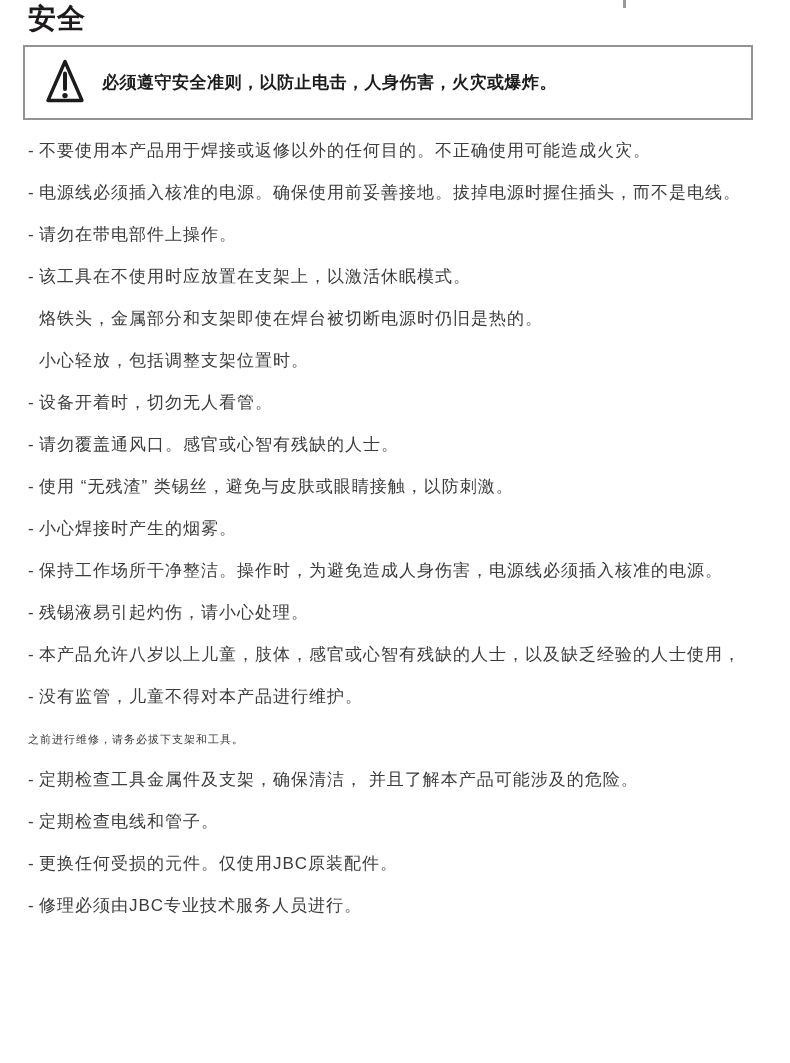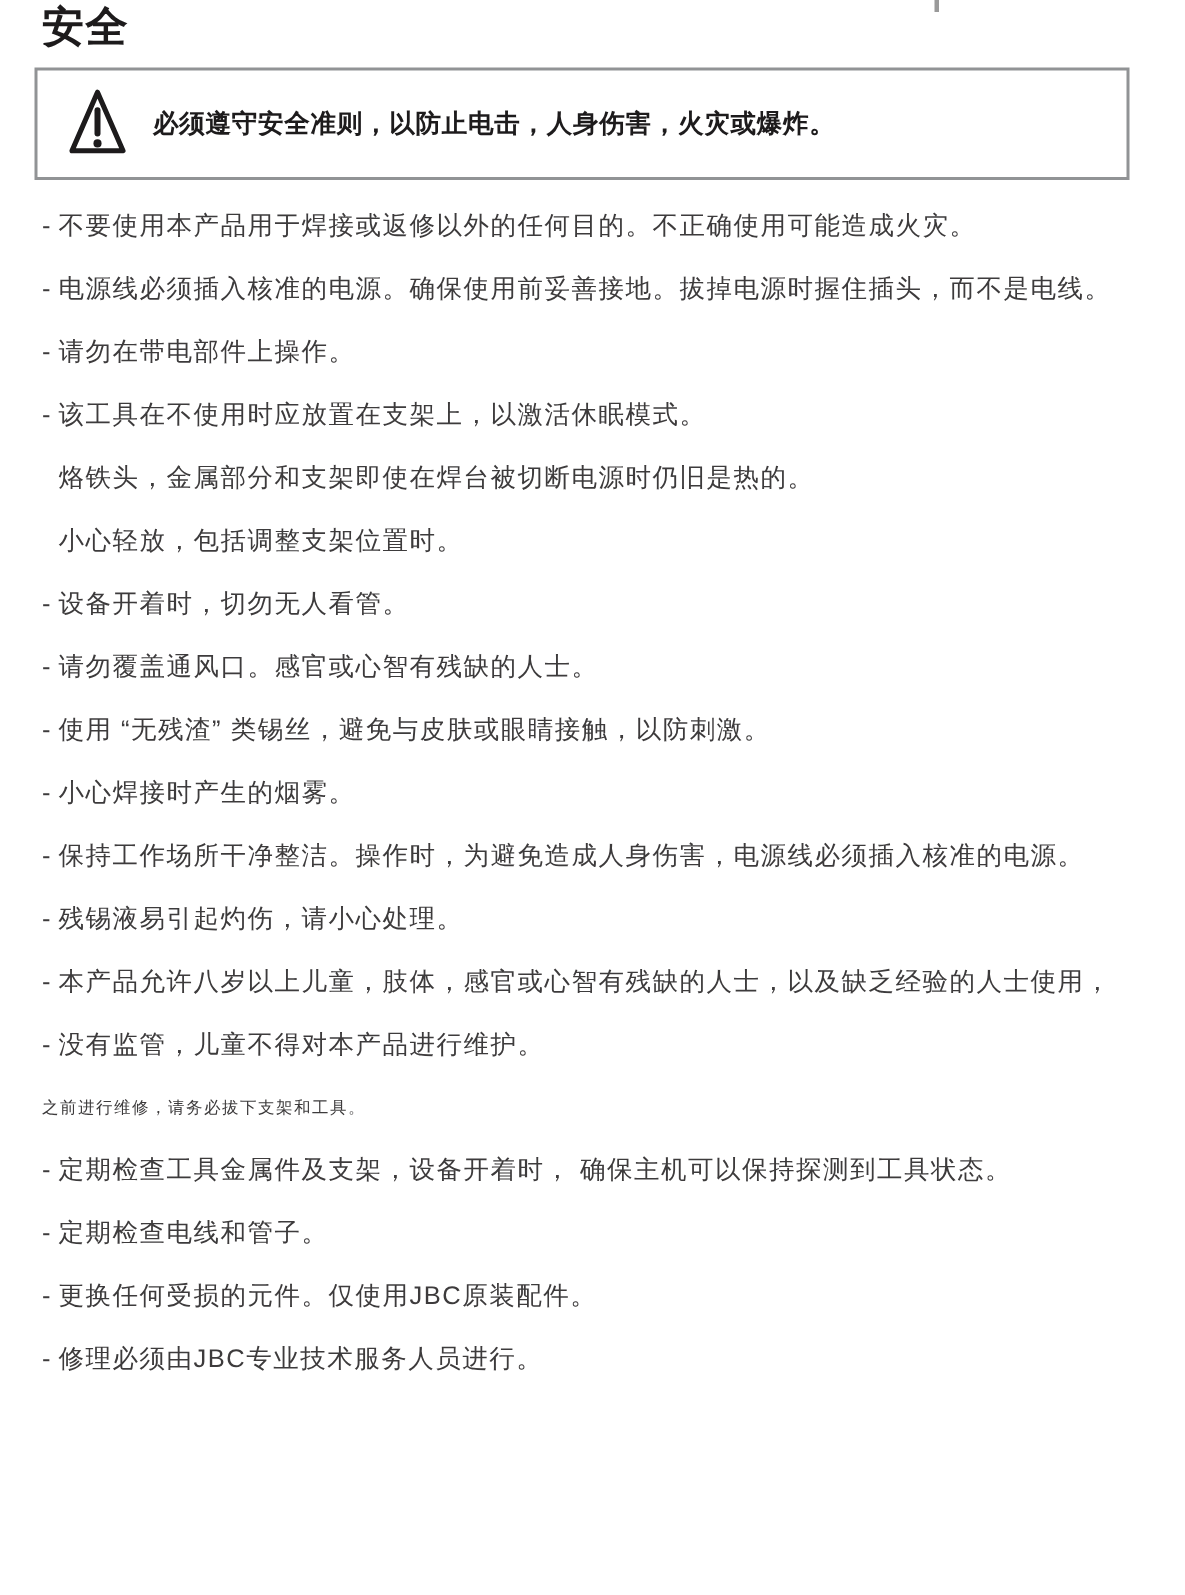--- a/index.html
+++ b/index.html
@@ -9,21 +9,21 @@
     color: #3d3b3c;
     font-family: "Liberation Sans", "DejaVu Sans", sans-serif;
   }
   .page { position: relative; width: 790px; height: 1063px; overflow: hidden; }
   .content { padding: 0 30px 0 28px; }
 
   .section-title {
     font-size: 28px; line-height: 32px; font-weight: 700;
     color: #1d1b1c; margin: 0; letter-spacing: 1px;
   }
-  #safety-title { margin-top: 3px; font-family: Liberation Serif, serif; }
+  #safety-title { margin-top: 3px; }
   #maintenance-title { margin-top: 51px; }
 
   .warning-box {
     box-sizing: border-box;
     margin: 10px 0 0 -5px;
     width: 730px; height: 75px;
     border: 2px solid #919395;
     display: flex; align-items: center;
     padding: 0 12px 0 20px;
   }
@@ -146,21 +146,21 @@
         </p>
       </div>
 
 
     <p class="intro">之前进行维修，请务必拔下支架和工具。</p>
 
     <div class="list" id="maintenance-list">
 
         <p class="li">
           <span class="dash">-</span>
-          <span class="txt">定期检查工具金属件及支架，设备开着时， 确保主机可以保持探测到工具状态。</span>
+          <span class="txt">定期检查工具金属件及支架，确保清洁， 并且了解本产品可能涉及的危险。</span>
         </p>
 
         <p class="li">
           <span class="dash">-</span>
           <span class="txt">定期检查电线和管子。</span>
         </p>
 
         <p class="li">
           <span class="dash">-</span>
           <span class="txt">更换任何受损的元件。仅使用JBC原装配件。</span>

